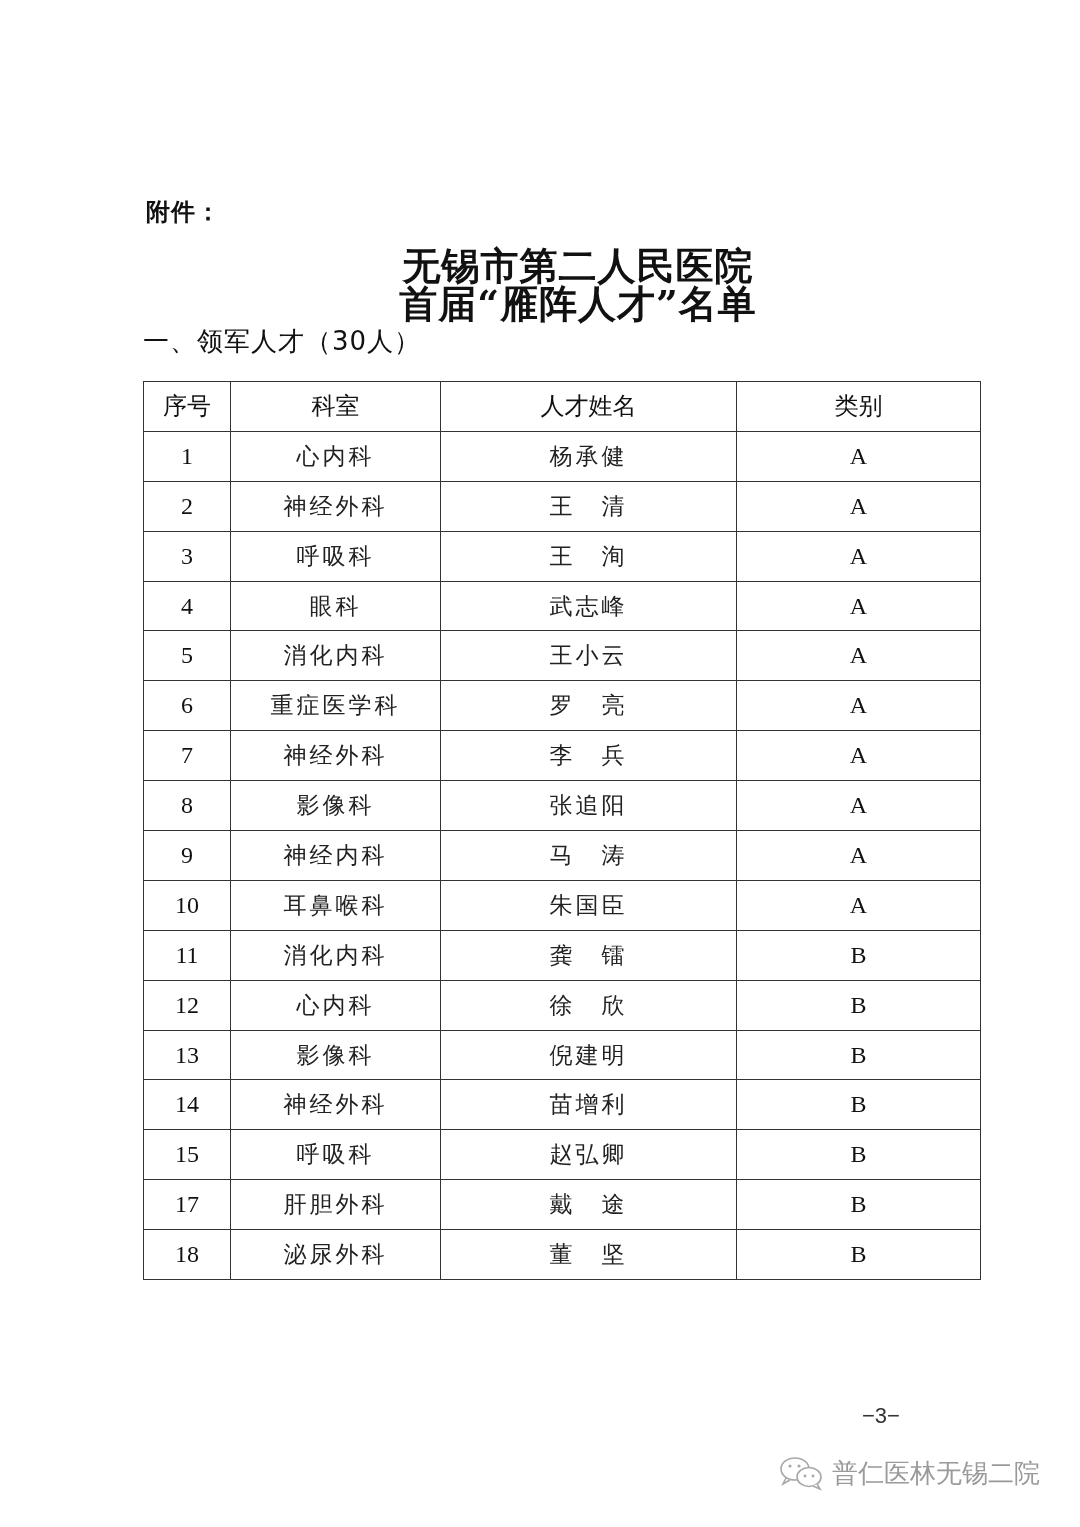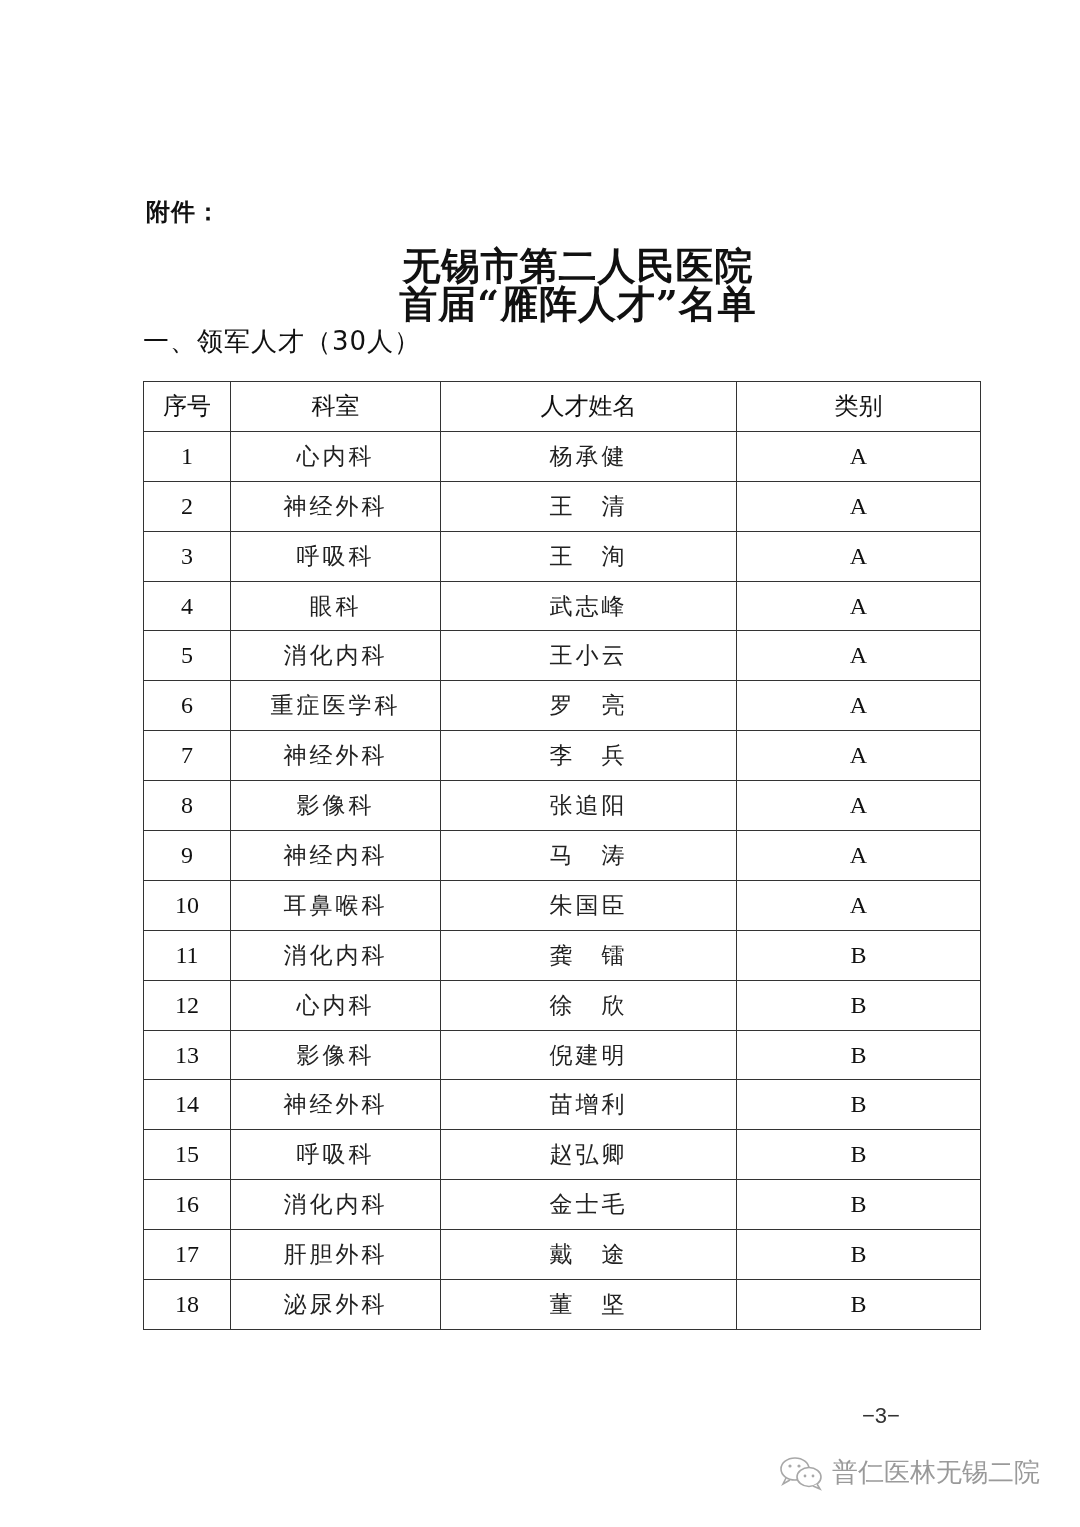--- a/index.html
+++ b/index.html
@@ -15,21 +15,21 @@
              font-family: "DejaVu Sans", "Liberation Sans", sans-serif; letter-spacing: 1px; }
   table.roster { position: absolute; left: 143px; top: 381px; border-collapse: collapse;
                  width: 837px; table-layout: fixed; }
   table.roster td, table.roster th { border: 1.3px solid #333; text-align: center;
                  height: 48.9px; padding: 0; font-weight: normal; }
   table.roster th { font-size: 24px; font-family: "DejaVu Sans", "Liberation Sans", sans-serif; }
   td.idx, td.cat { font-size: 24px; font-family: "Liberation Serif", "DejaVu Serif", serif; }
   td.dept, td.name { font-size: 23px; letter-spacing: 3px; color: #222; }
   .page-num { position: absolute; left: 862px; top: 1403px; font-size: 22px; color: #333;
               font-family: "Liberation Sans", sans-serif; }
-  .watermark { position: absolute; left: 778px; top: 1455px; display: flex; 
+  .watermark { position: absolute; left: 778px; top: 1455px; display: flex; align-items: center;
                color: #9a9a9a; font-size: 26px; font-family: "DejaVu Sans", sans-serif; }
   .wm-icon { width: 48px; height: 36px; margin-right: 6px; }
 </style>
 </head>
 <body>
 
 <div class="attach">附件：</div>
 <div class="title t1">无锡市第二人民医院</div>
 <div class="title t2">首届“雁阵人才”名单</div>
 <div class="section">一、领军人才（30人）</div>
@@ -134,26 +134,20 @@
         <td class="name">苗增利</td>
         <td class="cat">B</td>
       </tr>
       <tr>
         <td class="idx">15</td>
         <td class="dept">呼吸科</td>
         <td class="name">赵弘卿</td>
         <td class="cat">B</td>
       </tr>
       <tr>
-        <td class="idx">16</td>
-        <td class="dept">消化内科</td>
-        <td class="name">金士毛</td>
-        <td class="cat">B</td>
-      </tr>
-      <tr>
         <td class="idx">17</td>
         <td class="dept">肝胆外科</td>
         <td class="name">戴　途</td>
         <td class="cat">B</td>
       </tr>
       <tr>
         <td class="idx">18</td>
         <td class="dept">泌尿外科</td>
         <td class="name">董　坚</td>
         <td class="cat">B</td>

